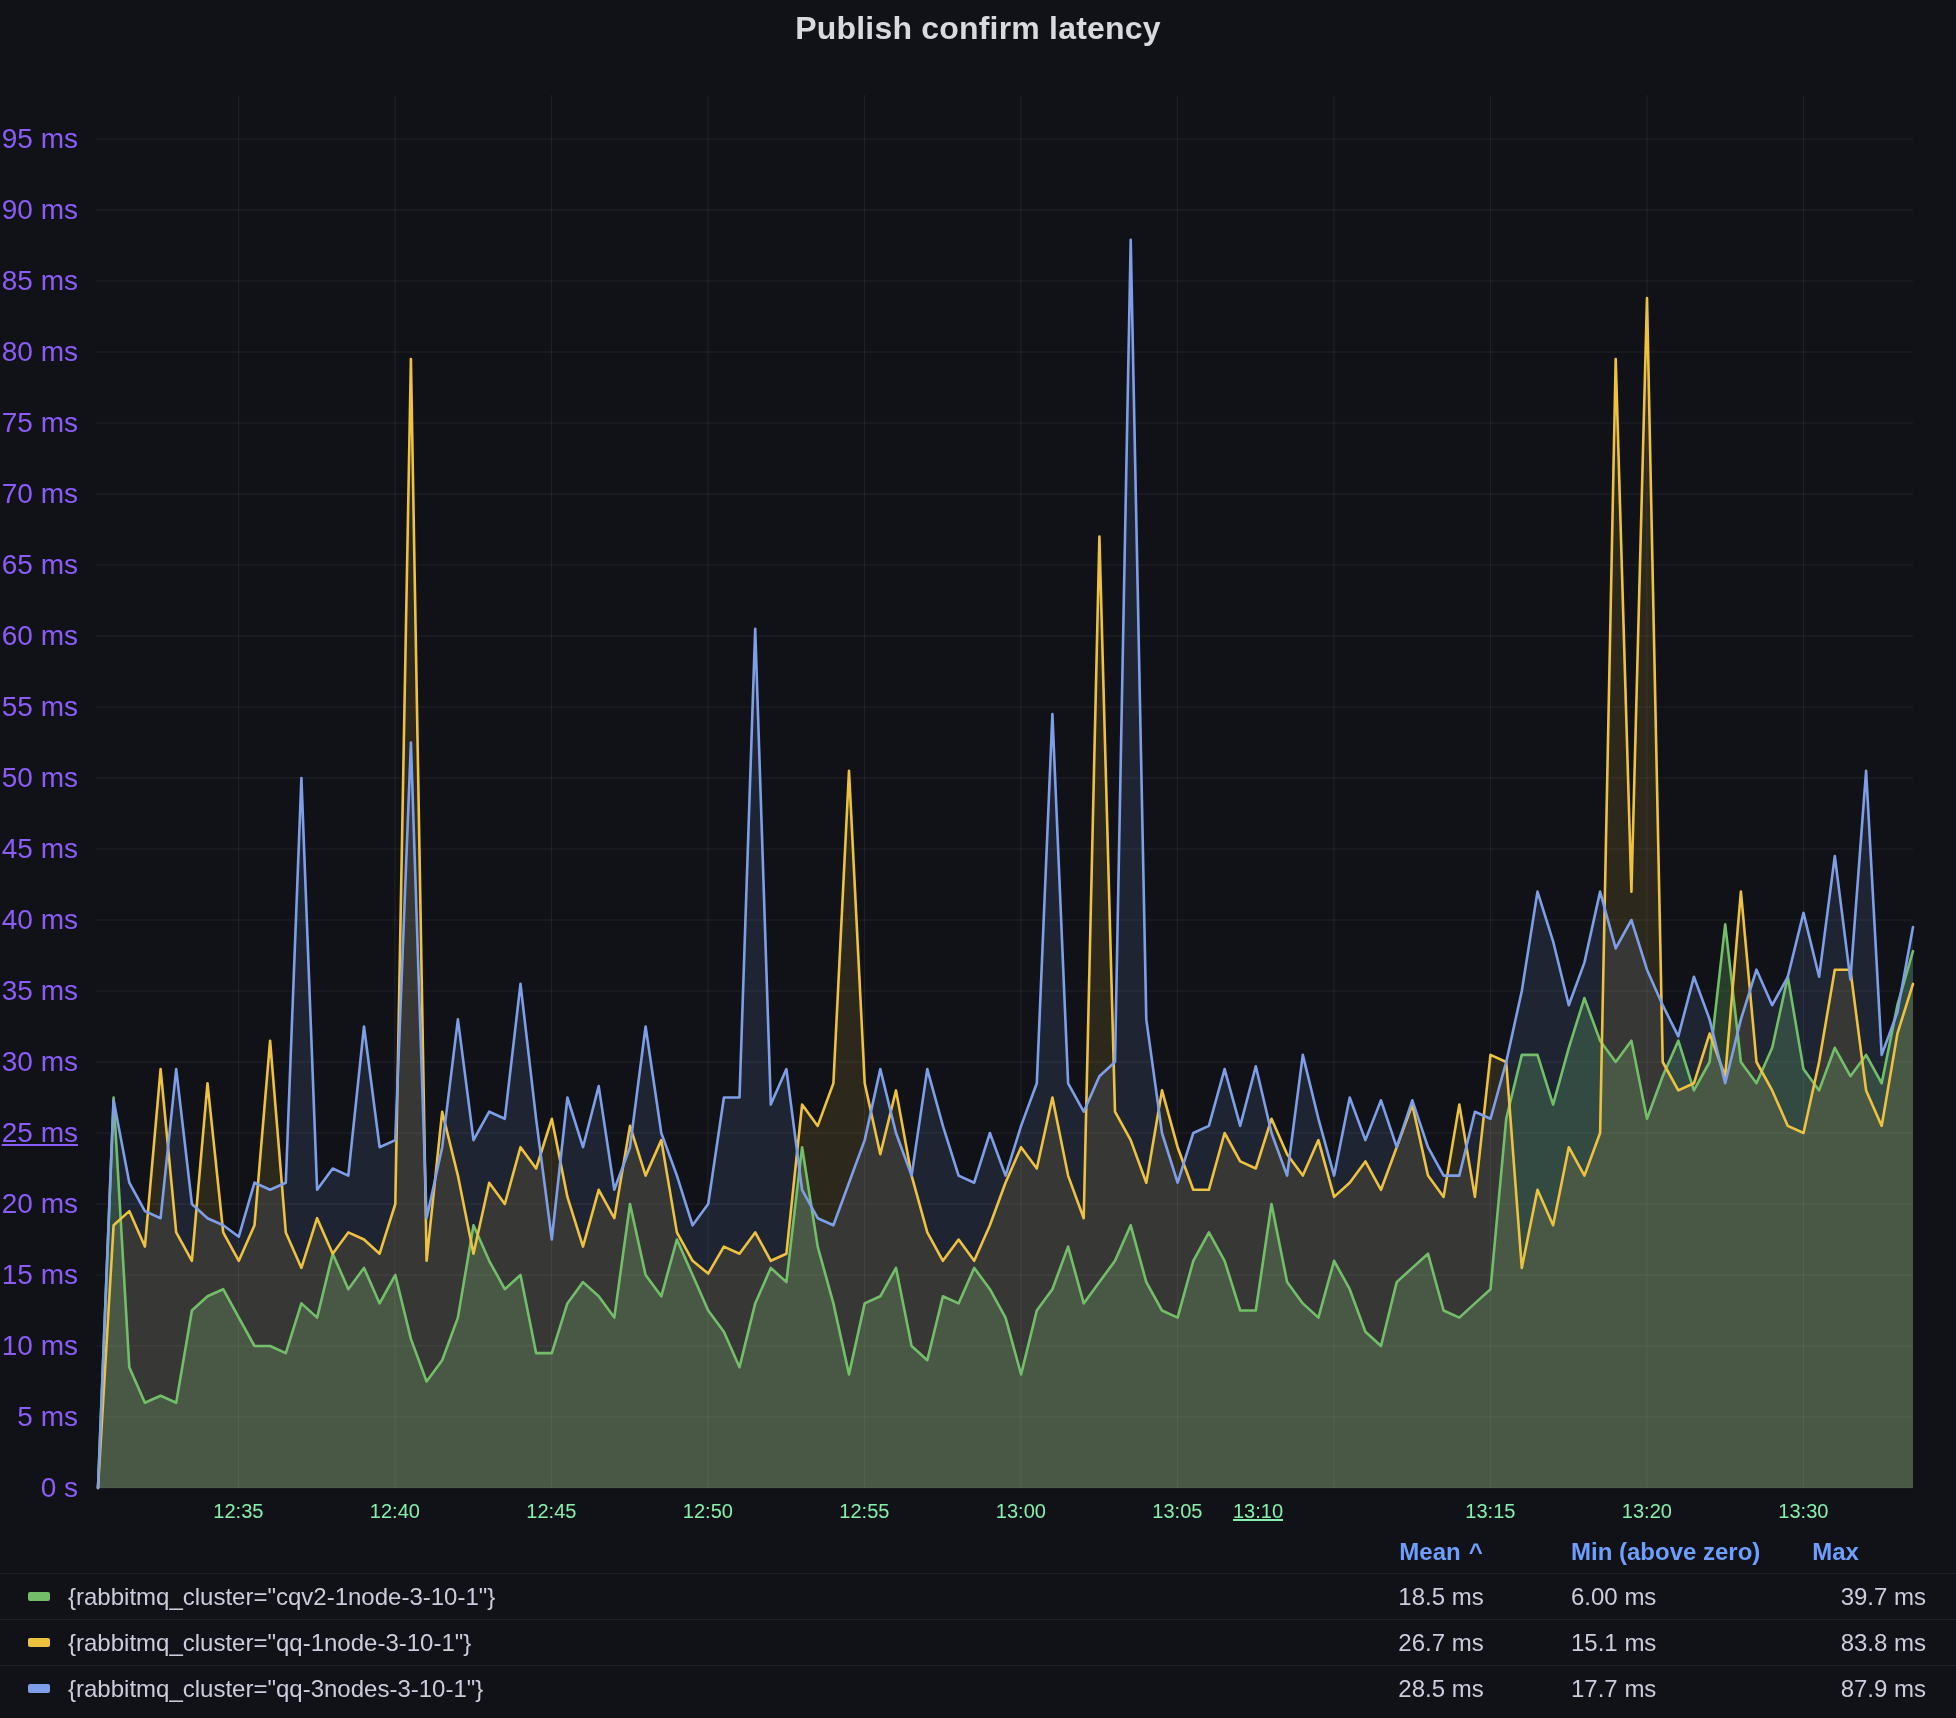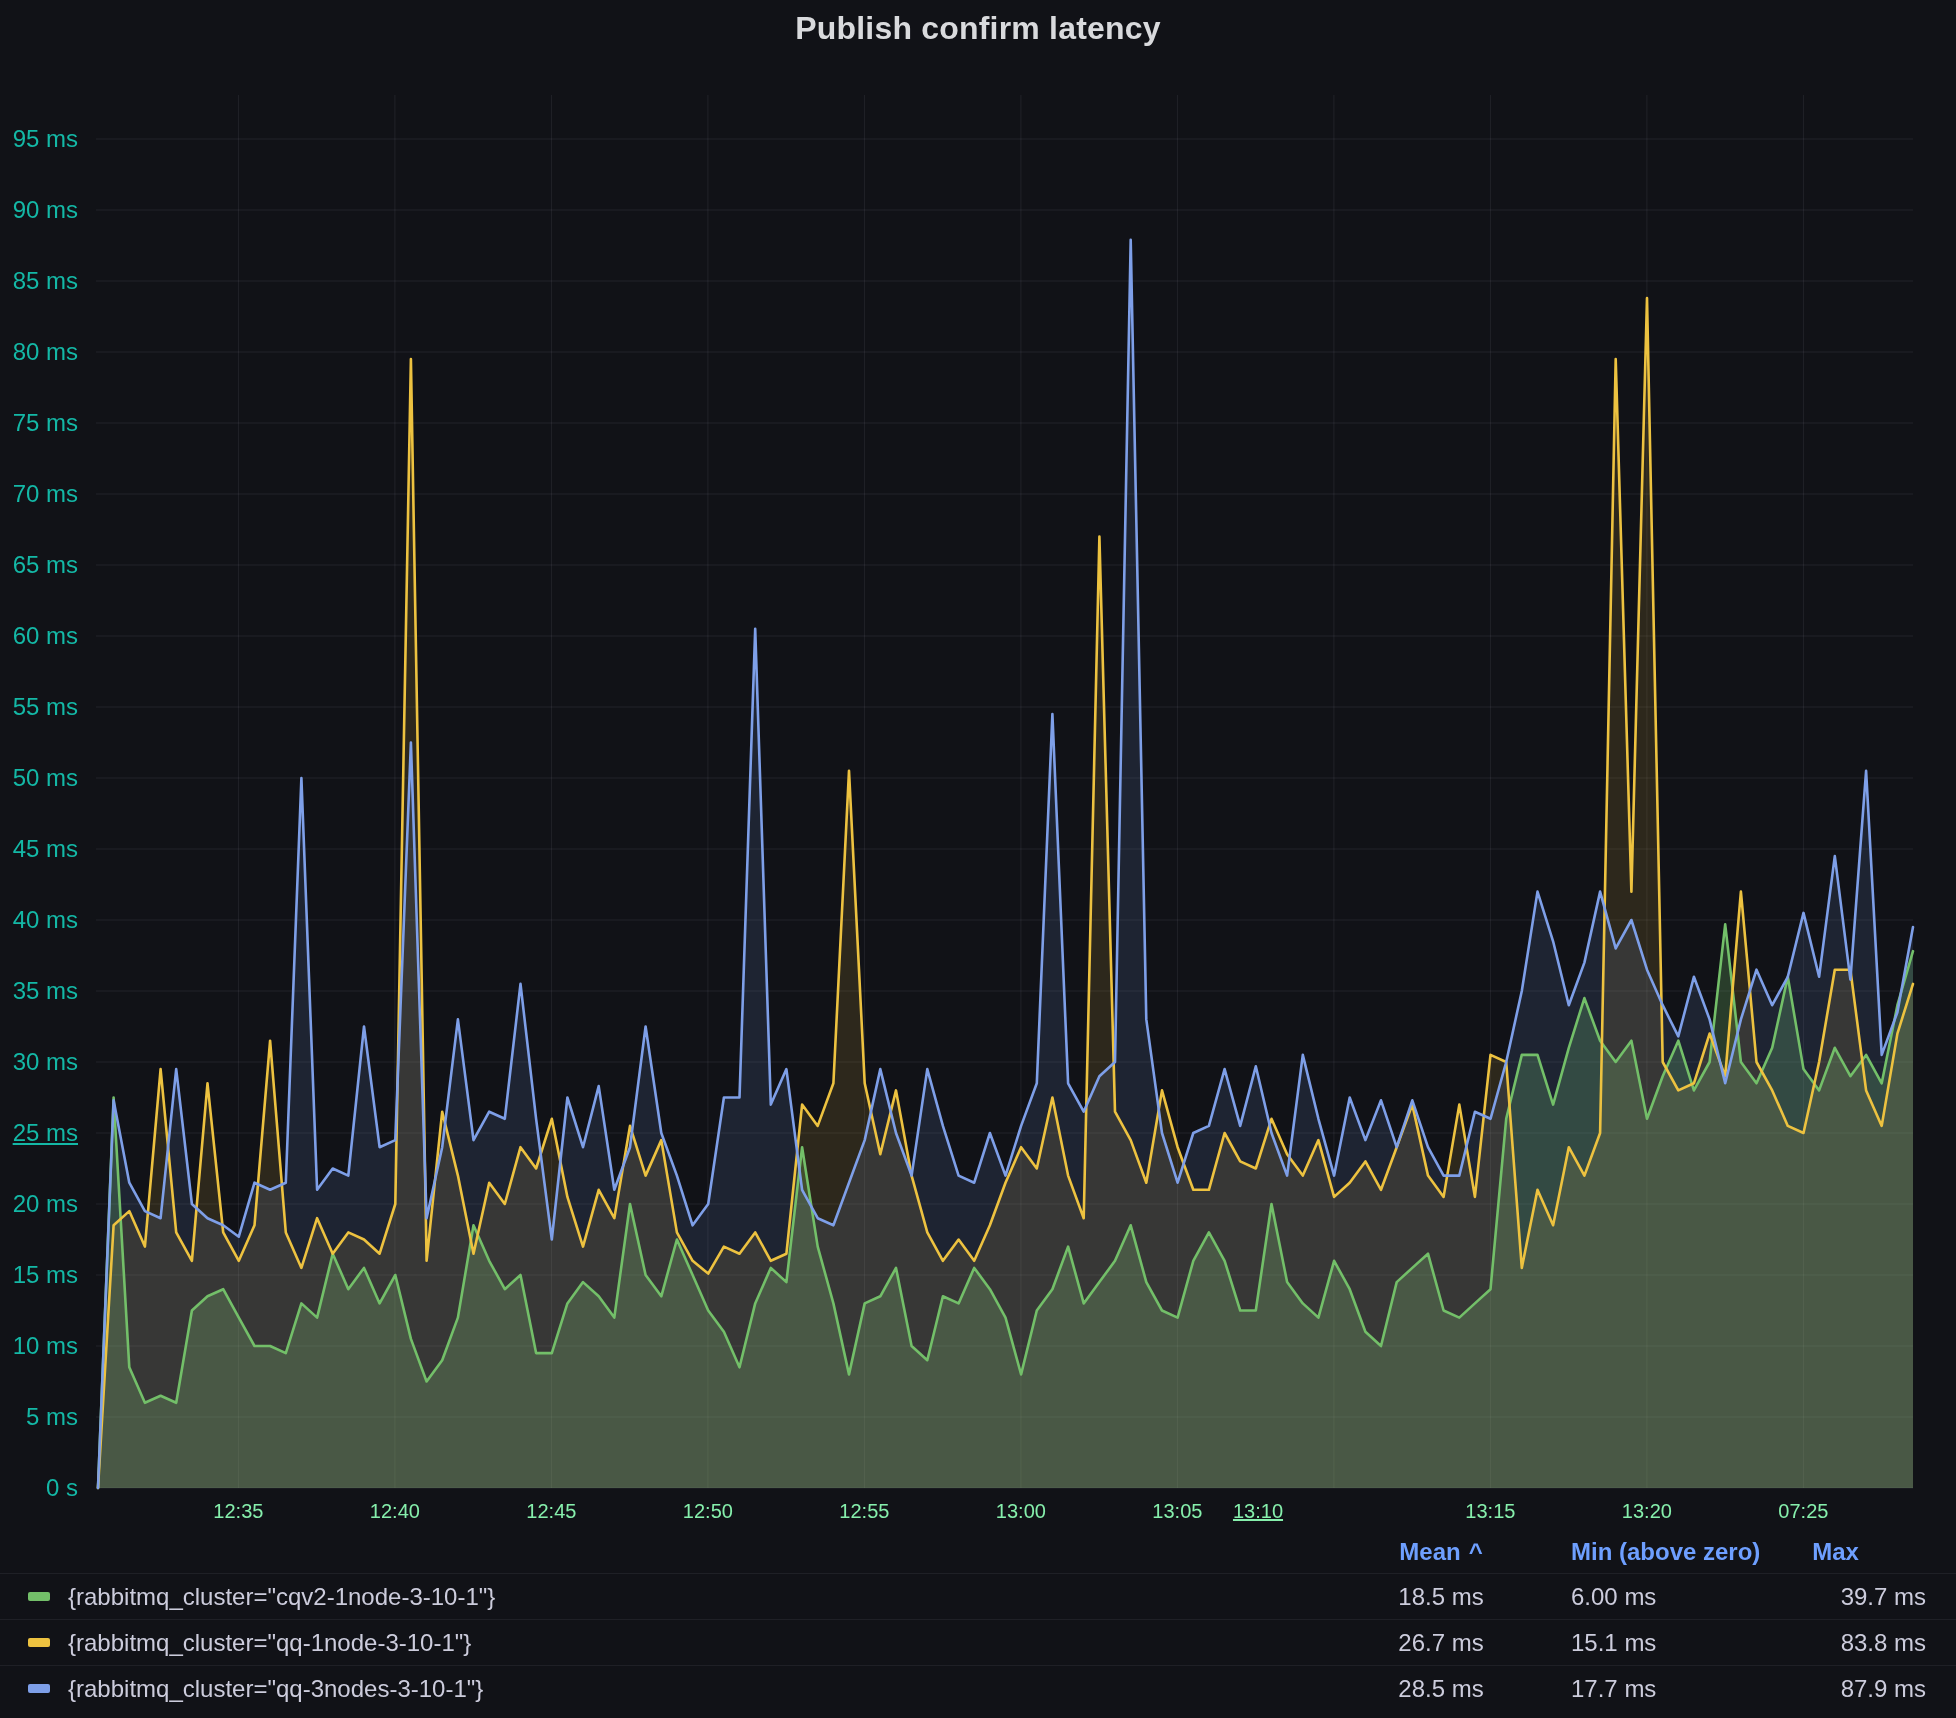--- a/index.html
+++ b/index.html
@@ -9,21 +9,21 @@
     -webkit-font-smoothing:antialiased;
   }
   .panel-title{
     position:absolute;top:10px;left:0;width:100%;text-align:center;
     font-size:32px;font-weight:600;color:#D9DADD;letter-spacing:.2px;cursor:pointer;
   }
   #chart-svg{position:absolute;top:0;left:0;}
   .grid{stroke:rgba(204,204,220,0.09);stroke-width:1;}
   .ytick{
     position:absolute;left:0;width:78px;text-align:right;
-    font-size:24px;color:#14b8a6;line-height:28px;height:28px;
+    font-size:28px;color:#8b5cf6;line-height:28px;height:28px;
   }
   .xtick{
     position:absolute;top:0;width:120px;text-align:center;
     font-size:20px;color:#86efac;line-height:28px;height:28px;
   }
   #x-axis{position:absolute;top:1497px;left:0;width:100%;height:30px;}
   #y-axis{position:absolute;top:0;left:0;width:90px;height:1508px;}
   .legend{
     position:absolute;top:1531px;left:0;width:1956px;
     color:#CCCCDC;font-size:24px;
@@ -120,21 +120,21 @@
       <div class="xtick" style="left: 178.4px;">12:35</div>
       <div class="xtick" style="left: 334.9px;">12:40</div>
       <div class="xtick" style="left: 491.4px;">12:45</div>
       <div class="xtick" style="left: 647.9px;">12:50</div>
       <div class="xtick" style="left: 804.4px;">12:55</div>
       <div class="xtick" style="left: 960.9px;">13:00</div>
       <div class="xtick" style="left: 1117.4px;">13:05</div>
       <div class="xtick" style="left: 1198px; text-decoration: underline;">13:10</div>
       <div class="xtick" style="left: 1430.4px;">13:15</div>
       <div class="xtick" style="left: 1586.9px;">13:20</div>
-      <div class="xtick" style="left: 1743.4px;">07:25</div>
+      <div class="xtick" style="left: 1743.4px;">13:30</div>
     </div>
 
   <div class="legend">
 
     <div class="legend-grid legend-header">
       <div></div>
       <div class="hcell h-mean">
         <span>Mean</span><span class="sort-caret">^</span>
       </div>
       <div class="hcell h-min">

